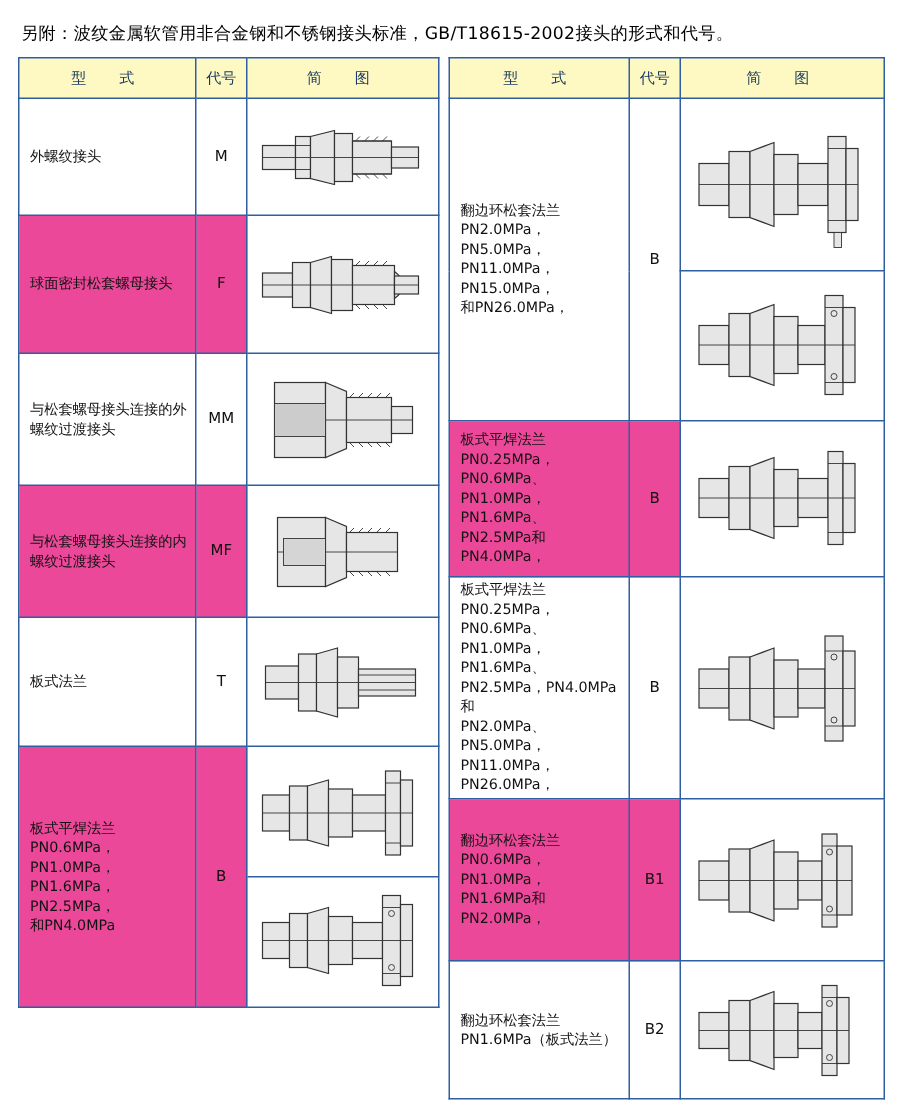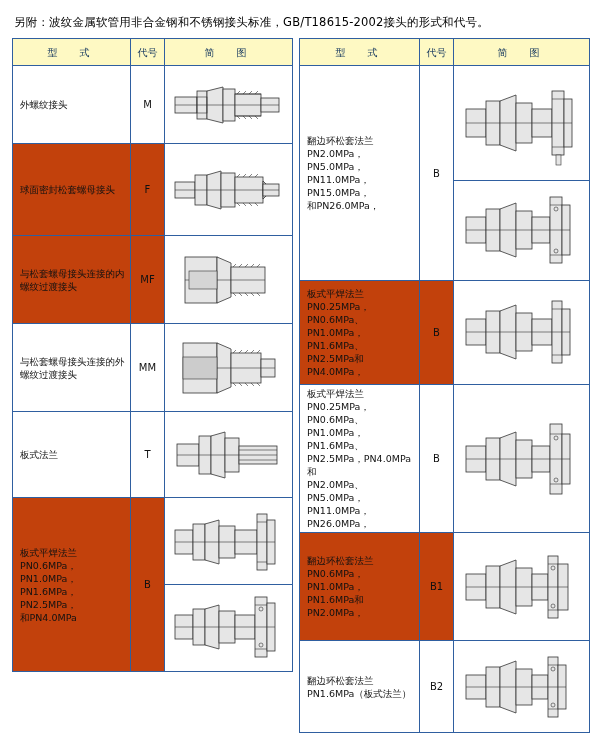--- a/index.html
+++ b/index.html
@@ -67,21 +67,21 @@
   }
   .cell-code {
     text-align: center;
     font-size: 10px;
   }
   .cell-fig {
     padding: 0;
     text-align: center;
     background: #fff;
   }
-  .hl { background: #c2410c; }
+  .hl { background: #ec4899; }
   .wt { background: #ffffff; }
 
   
   col.c-type { width: 118px; }
   col.c-code { width: 34px; }
   col.c-fig  { width: 128px; }
 
   col.r-type { width: 120px; }
   col.r-code { width: 34px; }
   col.r-fig  { width: 136px; }
@@ -157,55 +157,55 @@
               <g stroke="#333" stroke-width="0.6" fill="none">
                 <line x1="6" y1="35" x2="110" y2="35"></line>
                 <path d="M68 22 l3 -3 M74 22 l3 -3 M80 22 l3 -3 M86 22 l3 -3"></path>
                 <path d="M68 48 l3 3 M74 48 l3 3 M80 48 l3 3 M86 48 l3 3"></path>
               </g>
             </svg>
           </td>
         </tr>
 
         <tr style="height:88px">
+          <td class="cell-text wt" style="white-space:pre-line">与松套螺母接头连接的外螺纹过渡接头</td>
+          <td class="cell-code wt">MM</td>
+          <td class="cell-fig wt">
+            <svg class="fig" width="120" height="74" viewBox="0 0 120 74">
+              <g stroke="#333" stroke-width="0.8" fill="#e6e6e6">
+                <rect x="14" y="12" width="34" height="50"></rect>
+                <polygon points="48,12 62,18 62,56 48,62"></polygon>
+                <rect x="62" y="22" width="30" height="30"></rect>
+                <rect x="92" y="28" width="14" height="18"></rect>
+              </g>
+              <g stroke="#333" stroke-width="0.6" fill="none">
+                <line x1="14" y1="37" x2="106" y2="37"></line>
+                <rect x="14" y="26" width="34" height="22" fill="#cccccc"></rect>
+                <path d="M64 22 l3 -3 M70 22 l3 -3 M76 22 l3 -3 M82 22 l3 -3 M88 22 l3 -3"></path>
+                <path d="M64 52 l3 3 M70 52 l3 3 M76 52 l3 3 M82 52 l3 3 M88 52 l3 3"></path>
+              </g>
+            </svg>
+          </td>
+        </tr>
+
+        <tr style="height:88px">
           <td class="cell-text hl" style="white-space:pre-line">与松套螺母接头连接的内螺纹过渡接头</td>
           <td class="cell-code hl">MF</td>
           <td class="cell-fig wt">
             <svg class="fig" width="120" height="74" viewBox="0 0 120 74">
               <g stroke="#333" stroke-width="0.8" fill="#e6e6e6">
                 <rect x="16" y="14" width="32" height="46"></rect>
                 <polygon points="48,14 62,20 62,54 48,60"></polygon>
                 <rect x="62" y="24" width="34" height="26"></rect>
               </g>
               <g stroke="#333" stroke-width="0.6" fill="none">
                 <line x1="16" y1="37" x2="96" y2="37"></line>
                 <rect x="20" y="28" width="28" height="18" fill="#d5d5d5"></rect>
                 <path d="M64 24 l3 -3 M70 24 l3 -3 M76 24 l3 -3 M82 24 l3 -3 M88 24 l3 -3"></path>
                 <path d="M64 50 l3 3 M70 50 l3 3 M76 50 l3 3 M82 50 l3 3 M88 50 l3 3"></path>
-              </g>
-            </svg>
-          </td>
-        </tr>
-
-        <tr style="height:88px">
-          <td class="cell-text wt" style="white-space:pre-line">与松套螺母接头连接的外螺纹过渡接头</td>
-          <td class="cell-code wt">MM</td>
-          <td class="cell-fig wt">
-            <svg class="fig" width="120" height="74" viewBox="0 0 120 74">
-              <g stroke="#333" stroke-width="0.8" fill="#e6e6e6">
-                <rect x="14" y="12" width="34" height="50"></rect>
-                <polygon points="48,12 62,18 62,56 48,62"></polygon>
-                <rect x="62" y="22" width="30" height="30"></rect>
-                <rect x="92" y="28" width="14" height="18"></rect>
-              </g>
-              <g stroke="#333" stroke-width="0.6" fill="none">
-                <line x1="14" y1="37" x2="106" y2="37"></line>
-                <rect x="14" y="26" width="34" height="22" fill="#cccccc"></rect>
-                <path d="M64 22 l3 -3 M70 22 l3 -3 M76 22 l3 -3 M82 22 l3 -3 M88 22 l3 -3"></path>
-                <path d="M64 52 l3 3 M70 52 l3 3 M76 52 l3 3 M82 52 l3 3 M88 52 l3 3"></path>
               </g>
             </svg>
           </td>
         </tr>
 
         <tr style="height:86px">
           <td class="cell-text wt">板式法兰</td>
           <td class="cell-code wt">T</td>
           <td class="cell-fig wt">
             <svg class="fig" width="120" height="70" viewBox="0 0 120 70">

